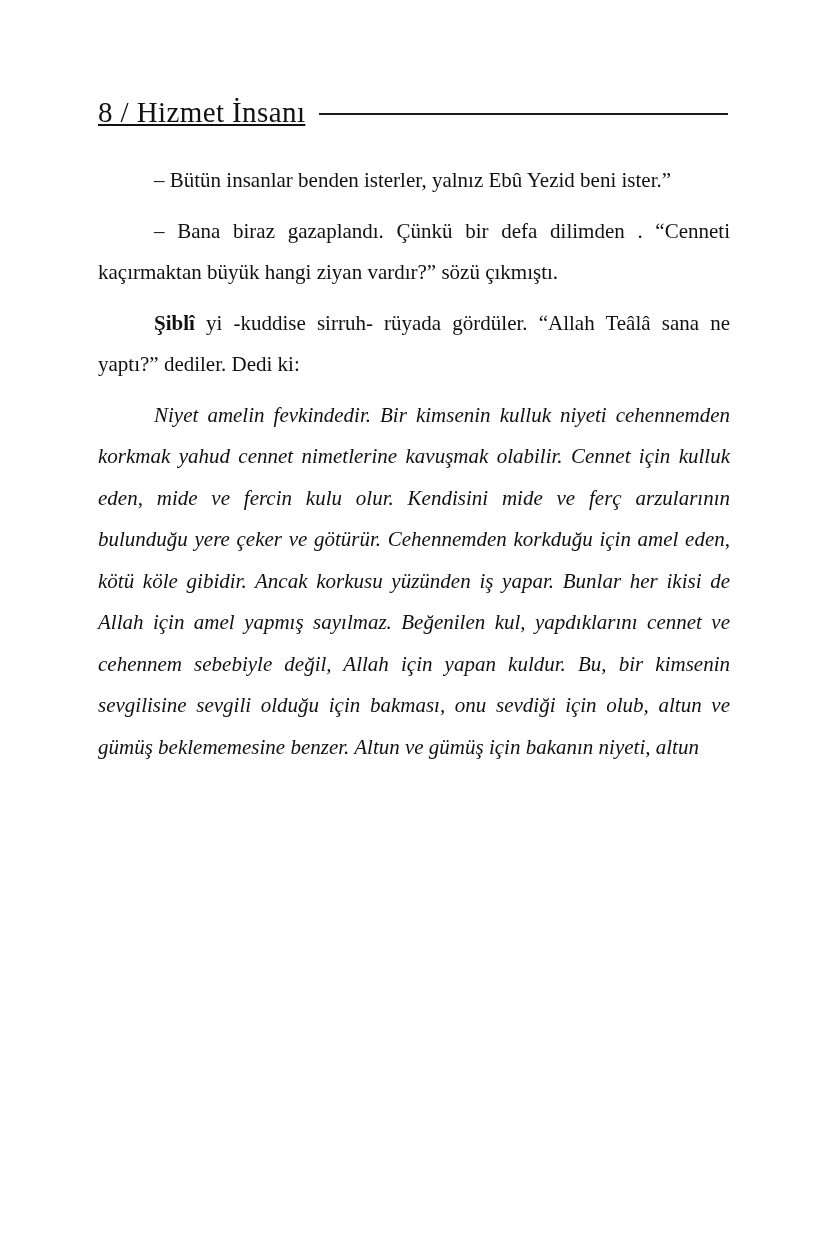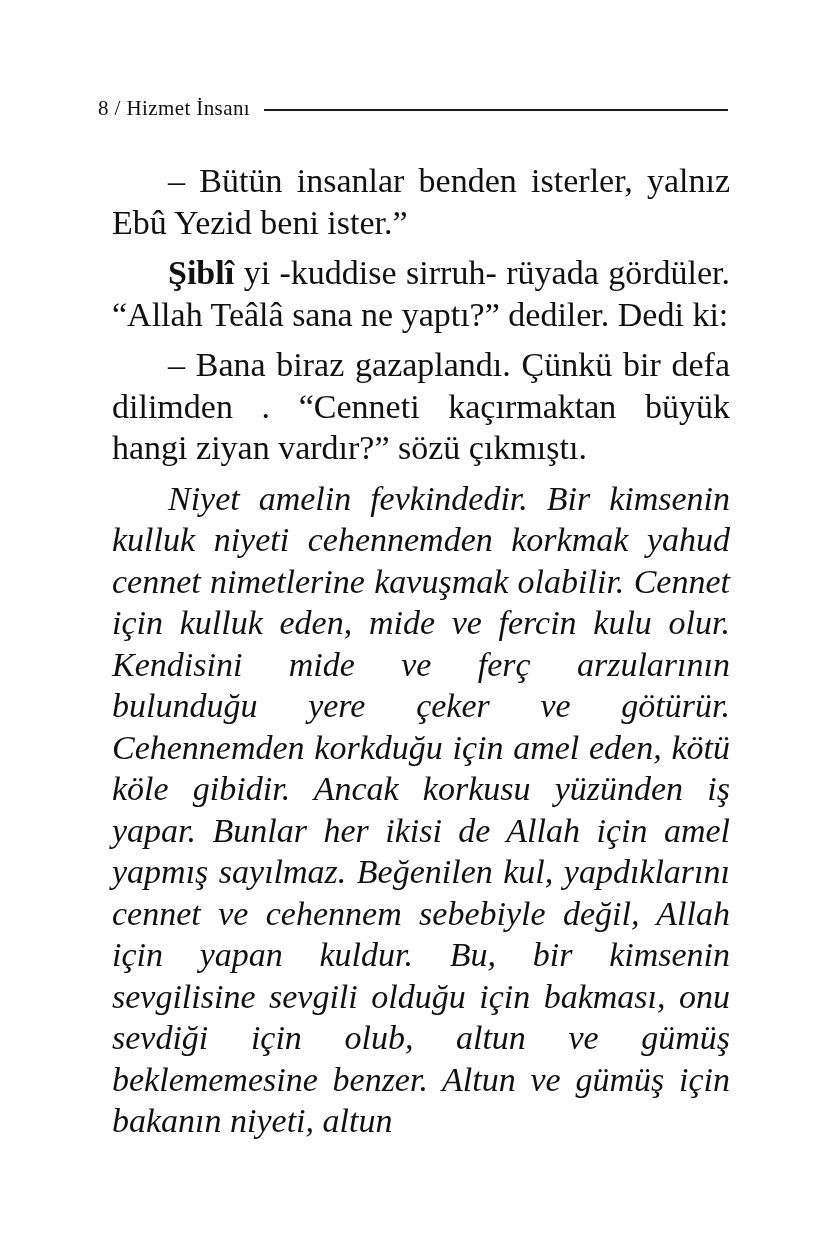--- a/index.html
+++ b/index.html
@@ -24,40 +24,41 @@
   .running-head {
     position: absolute;
     left: 98px;
     top: 96px;
     width: 630px;
     display: flex;
     align-items: center;
     gap: 14px;
   }
   .running-head .folio {
-    font-size: 21px;
+    font-size: 29px;
     letter-spacing: 0.4px;
     white-space: nowrap;
     color: #111111;
+    text-decoration: underline;
   }
   .running-head .rule {
     flex: 1 1 auto;
     height: 2px;
     background: #1a1a1a;
     margin-top: 3px;
   }
   .body-text {
     position: absolute;
     left: 98px;
     top: 160px;
     width: 632px;
   }
   .para {
-    margin: 0 0 9px 14px;
-    font-size: 34px;
+    margin: 0 0 9px 0;
+    font-size: 21px;
     line-height: 41.5px;
     text-align: justify;
     text-justify: inter-word;
     text-indent: 56px;
     hyphens: manual;
     word-spacing: 0px;
   }
   .para.last-loose {
     text-align: justify;
     font-style: italic;
@@ -76,22 +77,22 @@
 
   <div class="running-head">
     <span class="folio">8 / Hizmet İnsanı</span>
     <span class="rule"></span>
   </div>
 
   <div class="body-text">
 
     <p class="para">– Bütün insanlar benden isterler, yalnız Ebû Yezid beni ister.”</p>
 
+    <p class="para">– Bana biraz gazaplandı. Çünkü bir defa dilimden . “Cenneti kaçırmaktan büyük hangi ziyan vardır?” sözü çıkmıştı.</p>
+
     <p class="para"><b class="lead">Şiblî</b><span> yi -kuddise sirruh- rüyada gördüler. “Allah Teâlâ sana ne yaptı?” dediler. Dedi ki:</span></p>
-
-    <p class="para">– Bana biraz gazaplandı. Çünkü bir defa dilimden . “Cenneti kaçırmaktan büyük hangi ziyan vardır?” sözü çıkmıştı.</p>
 
 
     <p class="para last-loose">Niyet amelin fevkindedir. Bir kimsenin kulluk niyeti cehennemden korkmak yahud cennet nimetlerine kavuşmak olabilir. Cennet için kulluk eden, mide ve fercin kulu olur. Kendisini mide ve ferç arzularının bulunduğu yere çeker ve götürür. Cehennemden korkduğu için amel eden, kötü köle gibidir. Ancak korkusu yüzünden iş yapar. Bunlar her ikisi de Allah için amel yapmış sayılmaz. Beğenilen kul, yapdıklarını cennet ve cehennem sebebiyle değil, Allah için yapan kuldur. Bu, bir kimsenin sevgilisine sevgili olduğu için bakması, onu sevdiği için olub, altun ve gümüş beklememesine benzer. Altun ve gümüş için bakanın niyeti, altun</p>
 
   </div>
 
 </div>
 
 </body></html>

